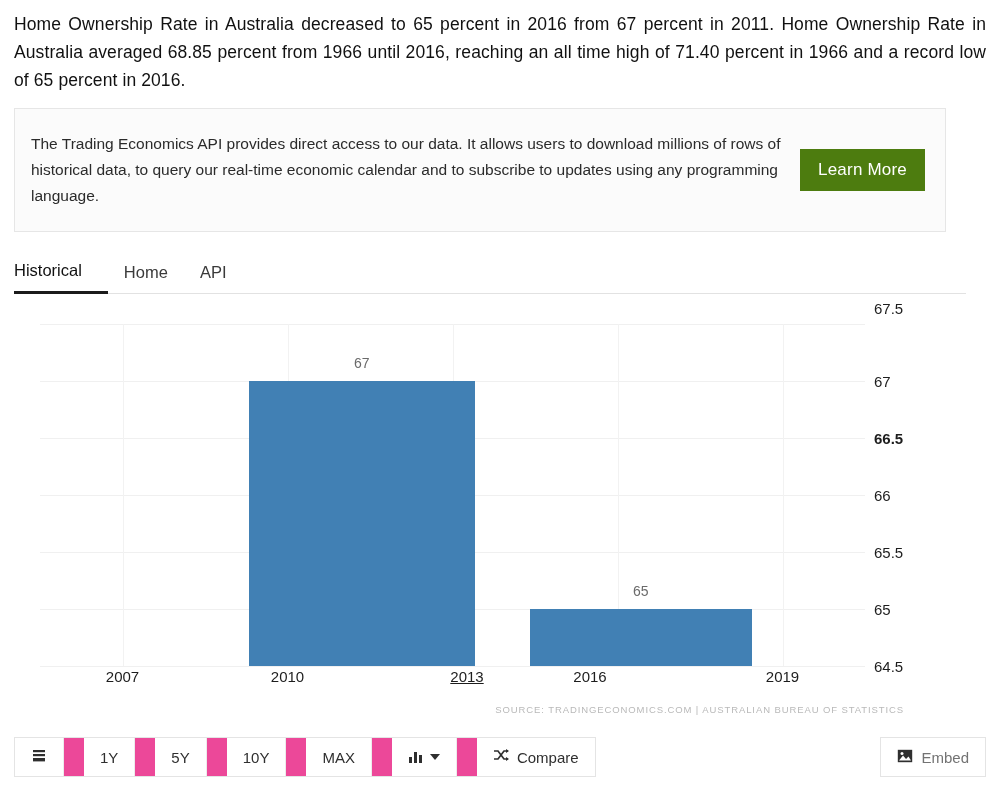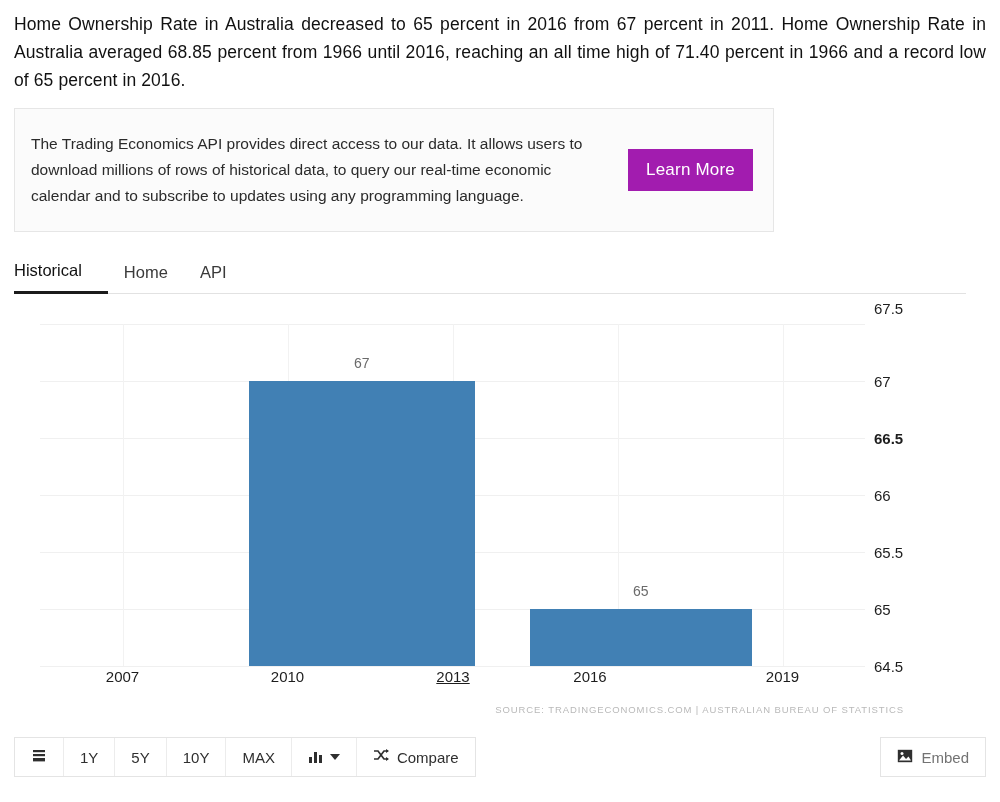--- a/index.html
+++ b/index.html
@@ -20,37 +20,37 @@
     font-size: 17.5px;
     line-height: 28px;
     text-align: justify;
     color: #111111;
     letter-spacing: 0.1px;
   }
 
   
   #api-panel {
     margin: 14px 14px 0 14px;
-    width: 760px;
+    width: 932px;
     height: 124px;
     background: #fbfbfb;
     border: 1px solid #e6e6e6;
     display: flex;
     align-items: center;
     padding: 0 20px 0 16px;
     gap: 14px;
   }
   #api-text {
     flex: 1;
     font-size: 15.5px;
     line-height: 26px;
     color: #2b2b2b;
   }
   #learn-more {
-    background: #a21caf;
+    background: #4d7c0f;
     color: #ffffff;
     border: none;
     font-family: "Liberation Sans", sans-serif;
     font-size: 17px;
     padding: 11px 18px;
     cursor: pointer;
     white-space: nowrap;
     letter-spacing: 0.2px;
   }
 
@@ -151,20 +151,21 @@
   
   #toolbar {
     position: absolute;
     left: 14px;
     top: 737px;
     display: flex;
     align-items: stretch;
     border: 1px solid #e4e4e4;
     background: #ec4899;
     height: 40px;
+    gap: 20px;
   }
   .tb-btn {
     display: flex;
     align-items: center;
     justify-content: center;
     padding: 0 16px;
     font-size: 15px;
     color: #2f2f2f;
     border-right: 1px solid #ececec;
     cursor: pointer;
@@ -236,21 +237,21 @@
   <div id="axes-layer">
       <div class="ylabel" style="top: 8px;">67.5</div>
       <div class="ylabel" style="top: 81px;">67</div>
       <div class="ylabel" style="top: 138px; font-weight: bold;">66.5</div>
       <div class="ylabel" style="top: 195px;">66</div>
       <div class="ylabel" style="top: 252px;">65.5</div>
       <div class="ylabel" style="top: 309px;">65</div>
       <div class="ylabel" style="top: 366px;">64.5</div>
       <div class="xlabel" style="left: 122.5px;">2007</div>
       <div class="xlabel" style="left: 287.5px;">2010</div>
-      <div class="xlabel" style="left: 453px; text-decoration: underline;">2013</div>
+      <div class="xlabel" style="left: 467px; text-decoration: underline;">2013</div>
       <div class="xlabel" style="left: 590px;">2016</div>
       <div class="xlabel" style="left: 782.5px;">2019</div>
     </div>
   <div id="source">SOURCE: TRADINGECONOMICS.COM | AUSTRALIAN BUREAU OF STATISTICS</div>
 </div>
 
 <div id="toolbar">
   <div class="tb-btn">
     <span>
       <svg width="16" height="16" viewBox="0 0 16 16">

